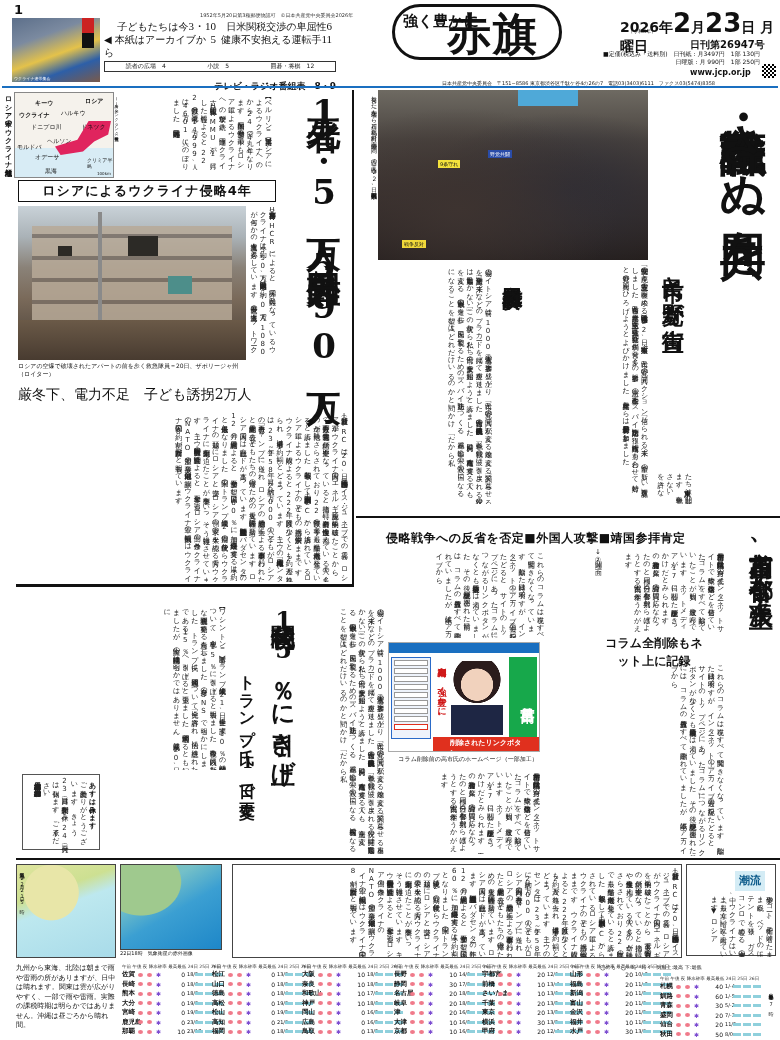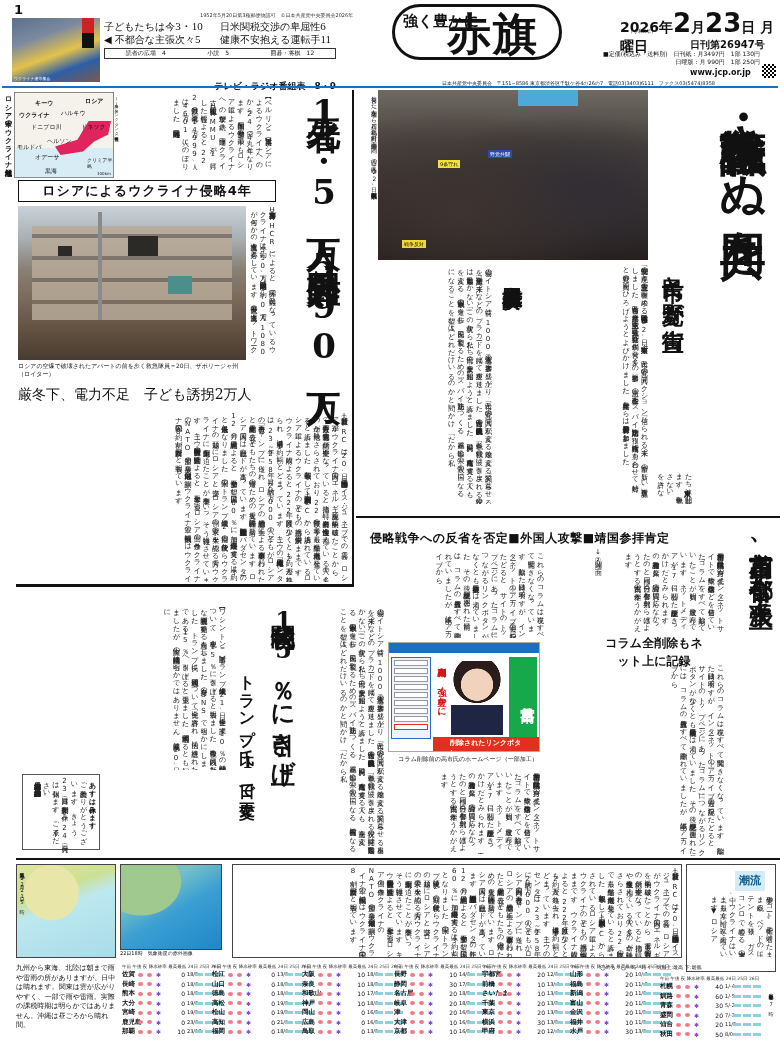--- a/index.html
+++ b/index.html
@@ -7,21 +7,21 @@
 .abs{position:absolute}
 .vt{writing-mode:vertical-rl;text-orientation:upright}
 .serif{font-family:"DejaVu Serif","Liberation Serif",serif}
 .page-num{left:14px;top:2px;font-size:13px;font-weight:bold}
 .license{left:200px;top:12px;font-size:5px;color:#333}
 .top-photo{left:12px;top:18px;width:88px;height:64px;background:linear-gradient(160deg,#5c6f8a 0%,#7b8aa0 30%,#e4c24a 55%,#2d5fa8 75%,#7a5a4a 100%);overflow:hidden}
 .top-photo .flag{position:absolute;right:6px;top:0;width:12px;height:30px;background:linear-gradient(#c22 50%,#111 50%)}
 .top-photo .caption{position:absolute;left:2px;bottom:1px;font-size:4px;color:#fff}
 .index-box{left:104px;top:20px;width:232px;height:58px}
 .idx-row{display:flex;font-size:10px;line-height:13px;font-family:"DejaVu Serif",serif}
-.idx-col{width:50%;display:flex;justify-content:flex-start;padding-right:4px}
+.idx-col{width:50%;display:flex;justify-content:flex-end;padding-right:4px}
 .idx-col .n{font-family:Liberation Serif, serif;font-size:11px}
 .idx-sub{border:1px solid #333;height:11px;margin-top:2px;font-size:6px;display:flex;justify-content:space-around;align-items:center}
 .tv-line{left:104px;top:80px;width:232px;font-size:9px;text-align:right;font-weight:bold}
 .masthead{left:392px;top:4px;width:170px;height:56px;border:3px solid #111;border-radius:30px}
 .mast-small{position:absolute;left:8px;top:6px;font-size:15px;line-height:17px;font-weight:bold}
 .mast-big{position:absolute;left:52px;top:-2px;font-size:44px;font-weight:900;letter-spacing:2px;font-family:"DejaVu Serif",serif}
 .dateline{left:620px;top:8px;font-size:14px;font-weight:bold}
 .dateline .big{font-size:26px}
 .reiwa{left:628px;top:28px;font-size:5px}
 .issue{left:690px;top:38px;font-size:10px;font-weight:bold}
@@ -47,21 +47,21 @@
 .sub-headline{left:18px;top:386px;width:250px;font-size:14px;font-weight:normal;font-family:"DejaVu Serif",serif}
 .body-text{font-size:7px;line-height:9.2px;color:#222}
 .text-lower-left{left:18px;top:412px;height:170px;width:330px;overflow:hidden}
 .rally-photo{left:378px;top:90px;width:270px;height:170px;background:radial-gradient(ellipse at 30% 70%,#3d3330,transparent 60%),radial-gradient(ellipse at 70% 60%,#2e2d35,transparent 55%),linear-gradient(180deg,#6e6a62 0%,#4a4440 30%,#3a3230 60%,#251f1e 100%);overflow:hidden}
 .rally-photo .sign{position:absolute;font-size:5px;padding:1px 2px}
 .rally-caption{left:364px;top:92px;height:120px;font-size:6px;line-height:8px}
 .main-headline{left:700px;top:92px;width:76px;height:420px;font-size:46px;line-height:64px;font-weight:900}
 .sub-hl-citizens{left:652px;top:262px;width:36px;height:200px;font-size:22px;line-height:28px;font-weight:bold;font-family:"DejaVu Serif",serif}
 .tokyo-tag{left:682px;top:484px;font-size:7px;font-weight:bold}
 .tamura-hl{left:494px;top:272px;width:32px;height:160px;font-size:20px;line-height:26px;font-weight:bold;font-family:"DejaVu Serif",serif}
-.takaichi-topic{left:370px;top:530px;width:300px;font-size:12px;font-weight:bold;letter-spacing:.5px}
+.takaichi-topic{left:386px;top:530px;width:300px;font-size:12px;font-weight:bold;letter-spacing:.5px}
 .takaichi-hl{left:728px;top:534px;width:48px;height:280px;font-size:24px;line-height:30px;font-weight:bold;font-family:"DejaVu Serif",serif}
 .column-sub{left:604px;top:634px;width:100px;font-size:12px;line-height:18px;font-weight:bold;text-align:center}
 .hp-shot{left:388px;top:642px;width:152px;height:110px;border:1px solid #aaa;background:#fff;overflow:hidden}
 .hp-bar{position:absolute;left:0;top:0;width:100%;height:10px;background:#1a6fc0}
 .hp-menu{position:absolute;left:2px;top:14px;width:40px;height:82px;border:1px solid #2a6ac8;background:#eef3fb}
 .hp-menu div{height:6px;margin:2px 2px;background:#fff;border:0.5px solid #999}
 .hp-menu .hl{border:1.5px solid #e0301e}
 .hp-slogan{position:absolute;left:44px;top:18px;width:14px;font-size:9px;line-height:10px;font-weight:bold;color:#d01818}
 .hp-face{position:absolute;left:62px;top:18px;width:52px;height:74px;background:radial-gradient(circle at 50% 32%,#f1d2bd 0 28%,transparent 29%),radial-gradient(circle at 50% 25%,#2b1c1c 0 38%,transparent 39%),linear-gradient(#fff 60%,#1e2644 60%)}
 .hp-name{position:absolute;right:2px;top:14px;width:28px;height:80px;background:#17a84b;color:#fff;font-size:14px;line-height:18px;font-weight:bold;text-align:center}
@@ -80,21 +80,21 @@
 .wx-row{display:flex;align-items:center;height:9.5px;white-space:nowrap}
 .wx-city{width:16px;font-weight:bold;font-size:6.5px}
 .dot{display:inline-block;width:5px;height:4px;border-radius:50%;margin-right:4px}
 .d-sun{background:#f07a8a}
 .d-snow{color:#7b4bd0;font-size:6px;margin-right:3px;width:6px}
 .wx-pct{width:20px;text-align:right;font-size:6px;margin-right:2px}
 .wx-temp{font-size:5px;width:8px}
 .wx-wk{display:inline-block;width:8px;height:3px;background:#8fd0dc;margin-right:2px}
 .wx-legend{left:600px;top:964px;font-size:5px}
 .wx-side{left:768px;top:990px;font-size:5px;height:40px}
-.choryu-box{left:686px;top:864px;width:90px;height:108px;border:1.5px solid #444}
+.choryu-box{left:686px;top:864px;width:90px;height:92px;border:1.5px solid #444}
 .choryu-title{position:absolute;left:48px;top:6px;width:30px;height:20px;background:#d4ecf5;font-size:11px;font-weight:bold;color:#0c5a8a;text-align:center;line-height:20px}
 .hr{position:absolute;background:#111}
 </style>
 </head>
 <body>
 
 <div class="abs page-num">1</div>
 <div class="abs license">1952年5月20日第3種郵便物認可　©日本共産党中央委員会2026年</div>
 
 <div class="abs top-photo">
@@ -108,21 +108,21 @@
         <span>子どもたちは今</span>
         <span class="n">3・10</span>
       </div>
     <div class="idx-col">
         <span>日米関税交渉の卑屈性</span>
         <span class="n">6</span>
       </div>
   </div>
   <div class="idx-row">
     <div class="idx-col">
-        <span>◀ 不都合な主張次々</span>
+        <span>◀ 本紙はアーカイブから</span>
         <span class="n">5</span>
       </div>
     <div class="idx-col">
         <span>健康不安抱える運転手</span>
         <span class="n">11</span>
       </div>
   </div>
   <div class="idx-sub">
     <span>読者の広場　4</span>
     <span>小説　5</span>

